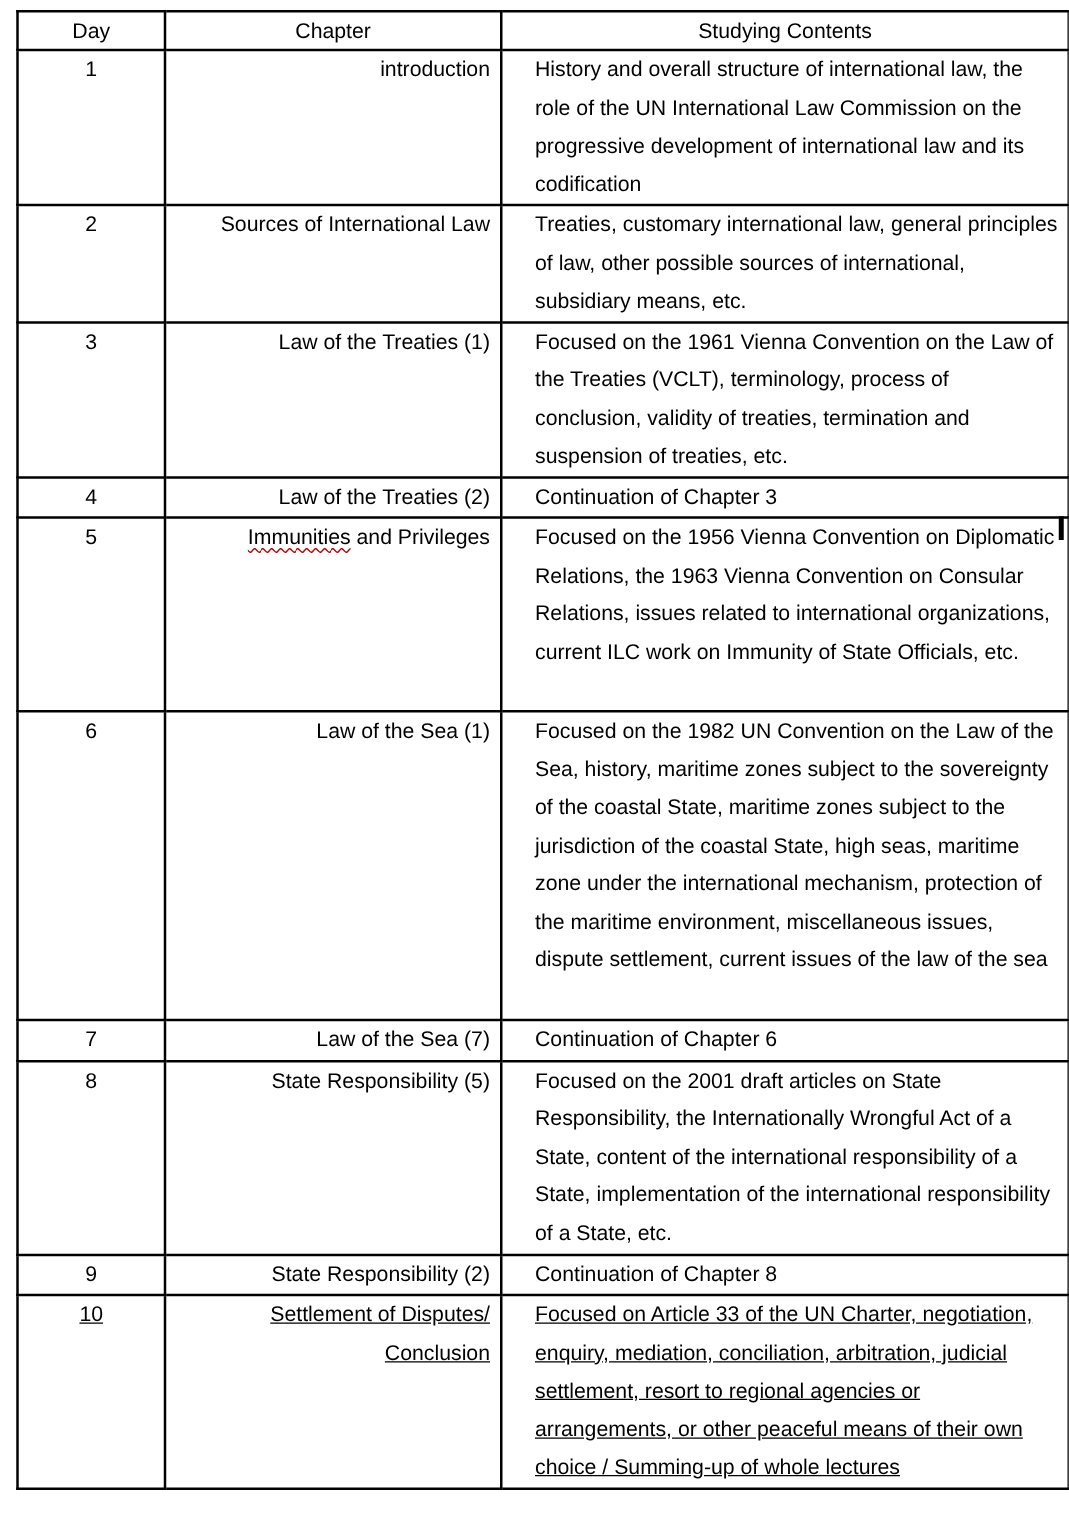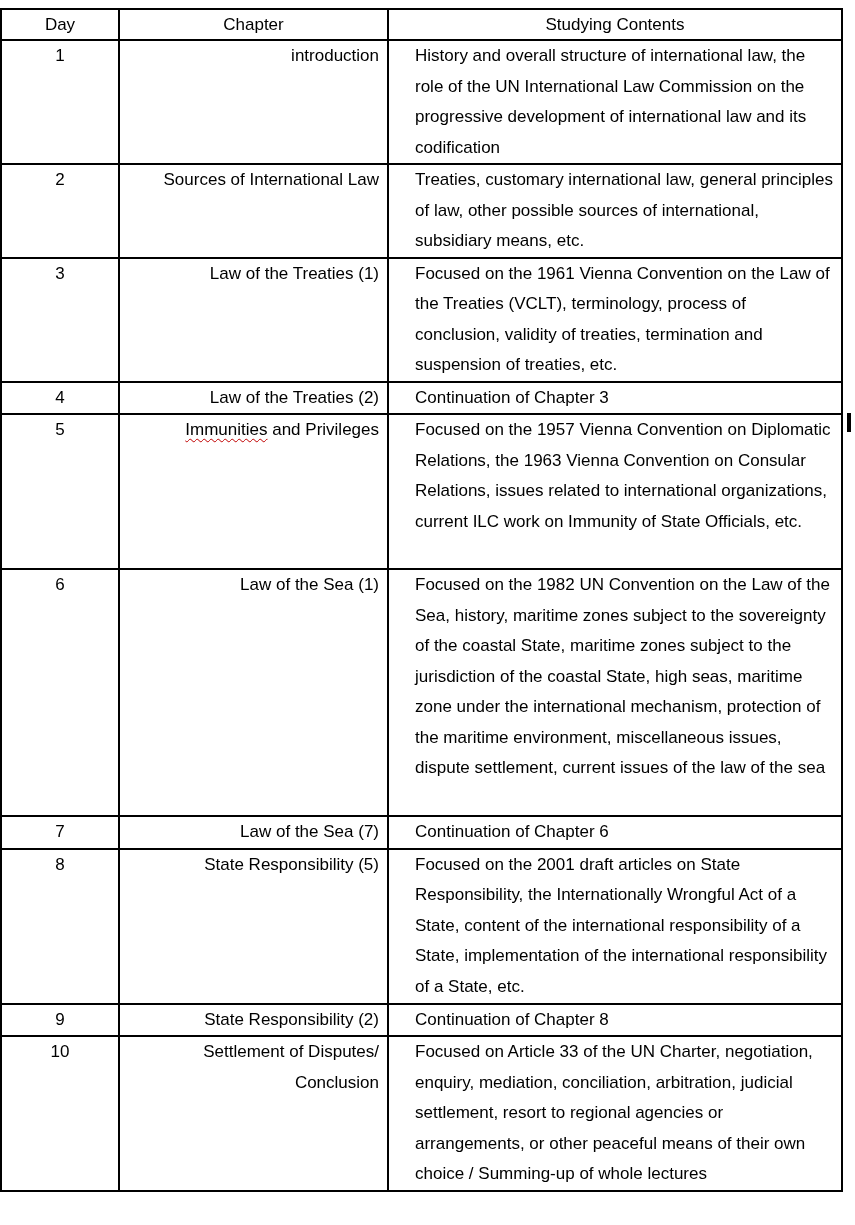--- a/index.html
+++ b/index.html
@@ -4,21 +4,21 @@
 <style>
   html,body{margin:0;padding:0;background:#ffffff;}
   body{
     width:855px;height:1225px;
     font-family:"Liberation Sans","DejaVu Sans",sans-serif;
     color:#000000;
     overflow:hidden;
   }
   .page{position:relative;width:855px;height:1225px;background:#ffffff;}
   table.syllabus{
-    position:absolute;left:0;top:8px;
+    position:absolute;left:13px;top:8px;
     width:841px;
     border-collapse:collapse;
     table-layout:fixed;
     border:2px solid #000000;
   }
   th,td{
     border:2px solid #000000;
     font-size:17px;
     font-weight:normal;
     vertical-align:top;
@@ -95,21 +95,21 @@
           <td class="contents">Focused on the 1961 Vienna Convention on the Law of the Treaties (VCLT), terminology, process of conclusion, validity of treaties, termination and suspension of treaties, etc.</td>
         </tr>
         <tr style="height: 31px;">
           <td class="day">4</td>
           <td class="chapter">Law of the Treaties (2)</td>
           <td class="contents">Continuation of Chapter 3</td>
         </tr>
         <tr style="height: 155px;">
           <td class="day">5</td>
           <td class="chapter"><span class="squiggle">Immunities</span> and Privileges</td>
-          <td class="contents">Focused on the 1957 Vienna Convention on Diplomatic Relations, the 1963 Vienna Convention on Consular Relations, issues related to international organizations, current ILC work on Immunity of State Officials, etc.</td>
+          <td class="contents">Focused on the 1956 Vienna Convention on Diplomatic Relations, the 1963 Vienna Convention on Consular Relations, issues related to international organizations, current ILC work on Immunity of State Officials, etc.</td>
         </tr>
         <tr style="height: 247px;">
           <td class="day">6</td>
           <td class="chapter">Law of the Sea (1)</td>
           <td class="contents">Focused on the 1982 UN Convention on the Law of the Sea, history, maritime zones subject to the sovereignty of the coastal State, maritime zones subject to the jurisdiction of the coastal State, high seas, maritime zone under the international mechanism, protection of the maritime environment, miscellaneous issues, dispute settlement, current issues of the law of the sea</td>
         </tr>
         <tr style="height: 31px;">
           <td class="day">7</td>
           <td class="chapter">Law of the Sea (7)</td>
           <td class="contents">Continuation of Chapter 6</td>
@@ -117,21 +117,21 @@
         <tr style="height: 155px;">
           <td class="day">8</td>
           <td class="chapter">State Responsibility (5)</td>
           <td class="contents">Focused on the 2001 draft articles on State Responsibility, the Internationally Wrongful Act of a State, content of the international responsibility of a State, implementation of the international responsibility of a State, etc.</td>
         </tr>
         <tr style="height: 31px;">
           <td class="day">9</td>
           <td class="chapter">State Responsibility (2)</td>
           <td class="contents">Continuation of Chapter 8</td>
         </tr>
-        <tr style="height: 137px;">
+        <tr style="height: 137px; text-decoration: underline;">
           <td class="day">10</td>
           <td class="chapter">Settlement of Disputes/ Conclusion</td>
           <td class="contents">Focused on Article 33 of the UN Charter, negotiation, enquiry, mediation, conciliation, arbitration, judicial settlement, resort to regional agencies or arrangements, or other peaceful means of their own choice / Summing-up of whole lectures</td>
         </tr>
       </tbody>
   </table>
 
   <div class="cursor-mark"></div>
 
 </div>

